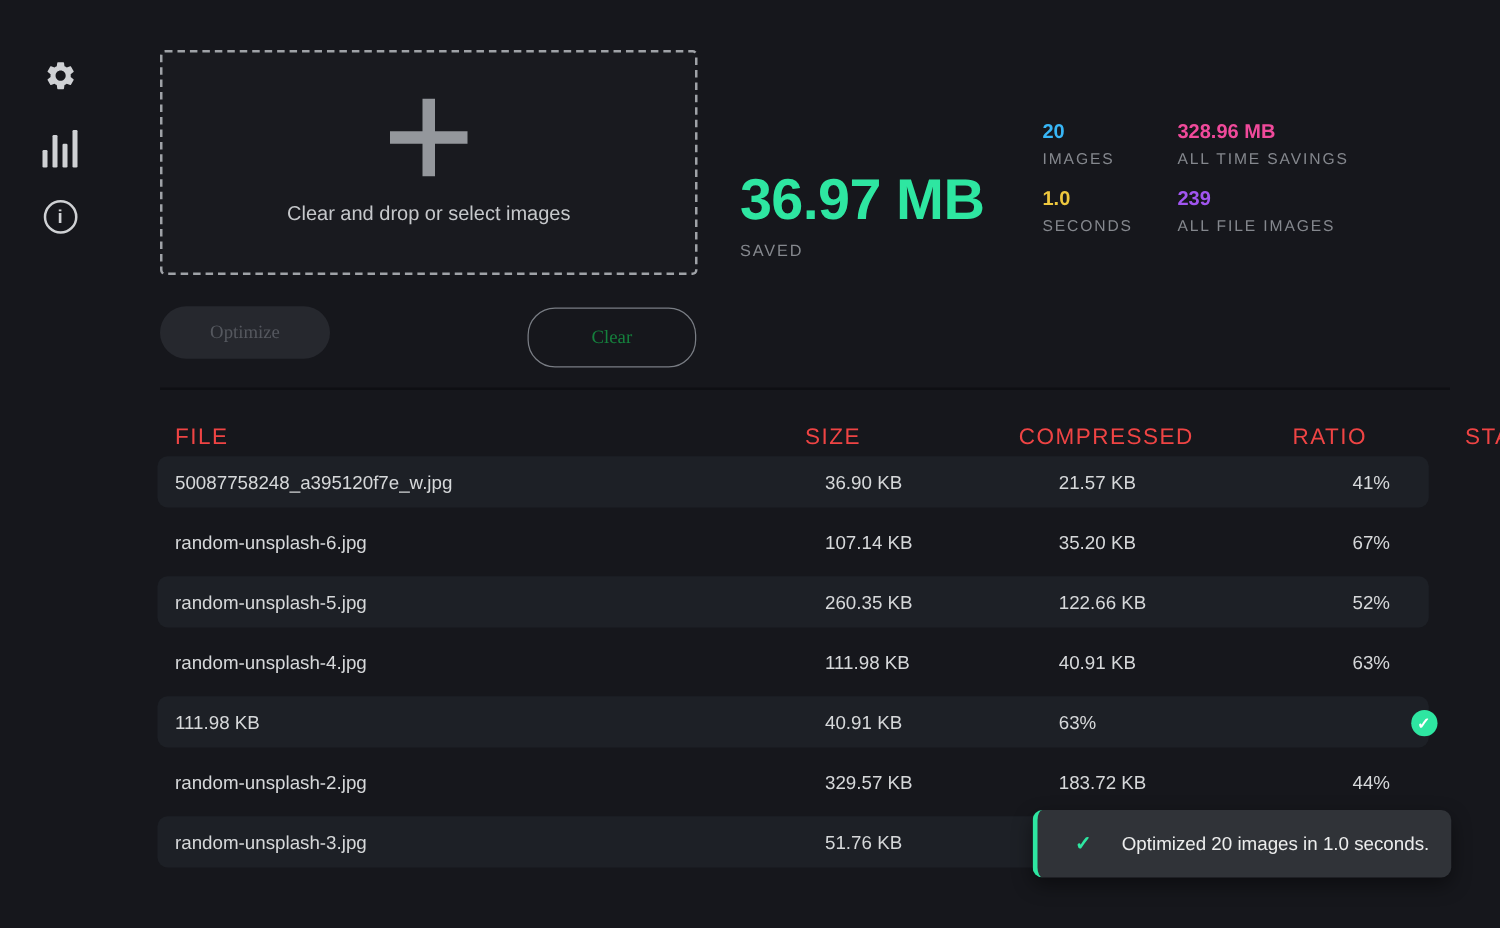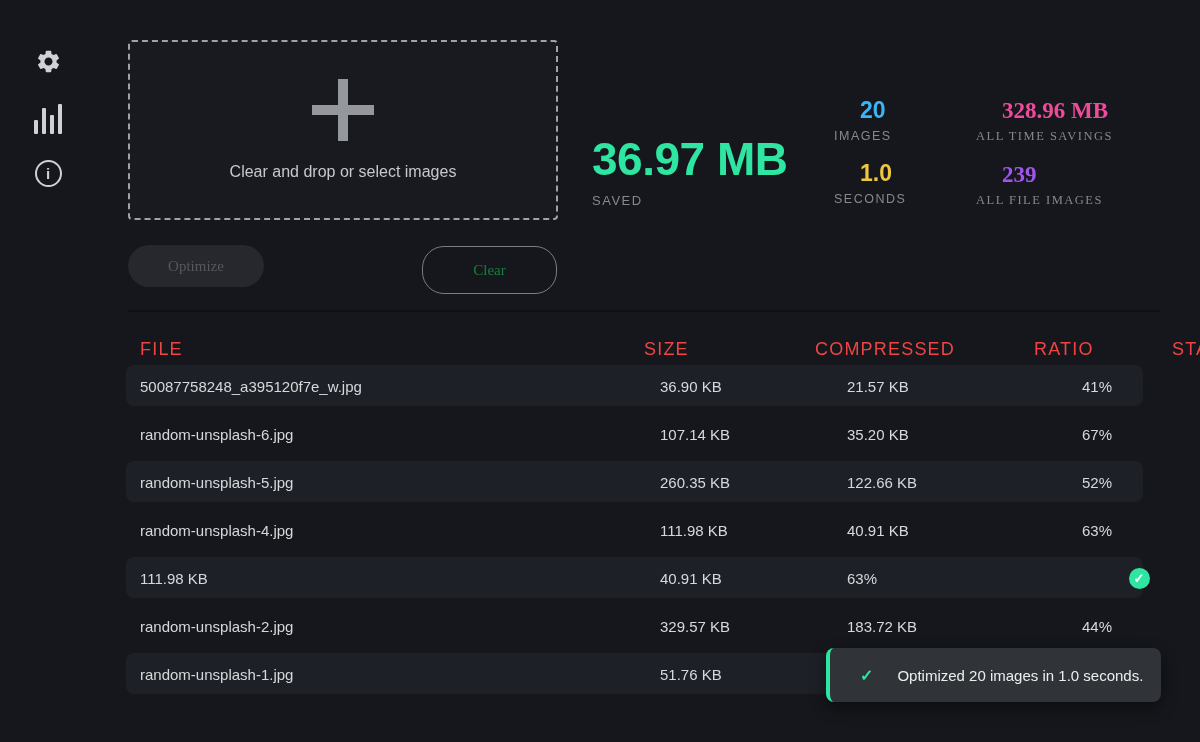--- a/index.html
+++ b/index.html
@@ -65,22 +65,22 @@
     background:transparent; border:1px solid #797d84; color:#15803d;
   }
 
   
   .saved-stat { position:absolute; left:592px; top:134px; }
   .saved-stat .val { font-size:46px; font-weight:700; color:#2ee6a1; line-height:1.1; letter-spacing:-0.5px; }
   .saved-stat .lab { margin-top:8px; font-size:13px; color:#85888e; letter-spacing:1.5px; }
 
   .statcol { position:absolute; top:96px; }
   .statcol-mid { left:834px; }
-  .statcol-right { left:976px;font-family:Liberation Serif, serif; }
-  .stat .val { font-size:23px; font-weight:700; line-height:1.3;margin-left:26px; }
+  .statcol-right { left:942px; }
+  .stat .val { font-size:16px; font-weight:700; line-height:1.3; }
   .stat .lab { font-size:12.5px; color:#85888e; letter-spacing:1.5px; margin:3px 0 16px; }
   .c-cyan   { color:#38b6f6; }
   .c-yellow { color:#edc73e; }
   .c-pink   { color:#f04a9b; }
   .c-purple { color:#a155f0; }
 
   
   .divider { position:absolute; left:128px; top:310px; width:1032px; height:2px; background:#0e0f13; }
 
   
@@ -241,21 +241,21 @@
     <div>random-unsplash-2.jpg</div>
     <div>329.57 KB</div>
     <div>183.72 KB</div>
     <div>44%</div>
     <div class="cell-status">
         <span class="check-circle">✓</span>
       </div>
   </div>
 
   <div class="trow striped">
-    <div>random-unsplash-1.jpg</div>
+    <div>random-unsplash-3.jpg</div>
     <div>51.76 KB</div>
     <div>13.30 KB</div>
     <div></div>
     <div class="cell-status"></div>
   </div>
 </div>
 
 <div class="toast">
   <span class="tcheck">✓</span>
   <span class="tmsg">Optimized 20 images in 1.0 seconds.</span>

